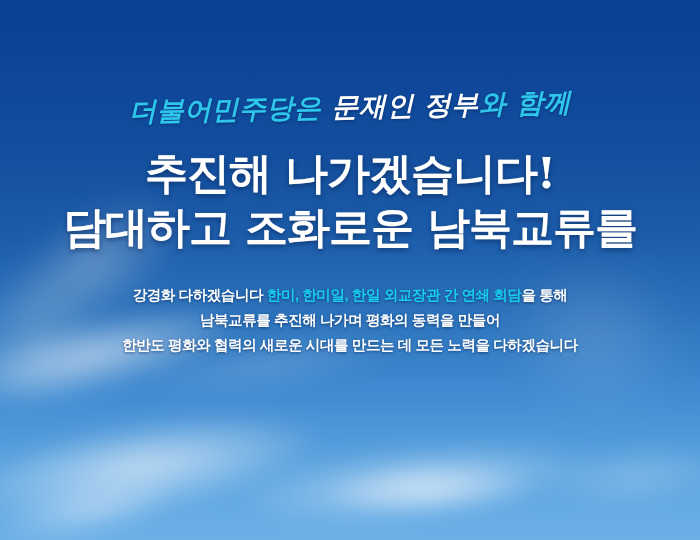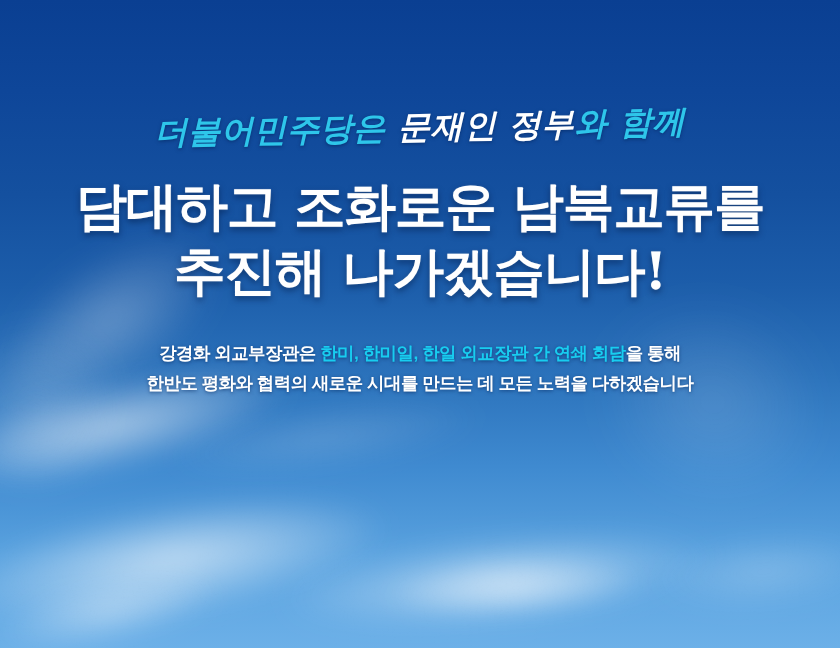--- a/index.html
+++ b/index.html
@@ -125,23 +125,24 @@
     <div class="cloud" id="cl-j"></div>
   </div>
 
   <div id="content">
 
     <div id="script-line">
       <span class="cy">더불어민주당은 </span><span class="wh">문재인 정부</span><span class="cy">와 함께</span>
     </div>
 
     <div id="headline">
+      <span class="hl-row">추진해 나가겠습니다!</span>
       <span class="hl-row">담대하고 조화로운 남북교류를</span>
-      <span class="hl-row">추진해 나가겠습니다!</span>
     </div>
 
     <div id="body-copy">
-        <span class="bc-row"><span>강경화 외교부장관은 </span><span class="cy">한미, 한미일, 한일 외교장관 간 연쇄 회담</span><span>을 통해</span></span>
+        <span class="bc-row"><span>강경화 다하겠습니다 </span><span class="cy">한미, 한미일, 한일 외교장관 간 연쇄 회담</span><span>을 통해</span></span>
+        <span class="bc-row"><span>남북교류를 추진해 나가며 평화의 동력을 만들어</span></span>
         <span class="bc-row"><span>한반도 평화와 협력의 새로운 시대를 만드는 데 모든 노력을 다하겠습니다</span></span>
       </div>
 
   </div>
 </div>
 
 </body></html>

